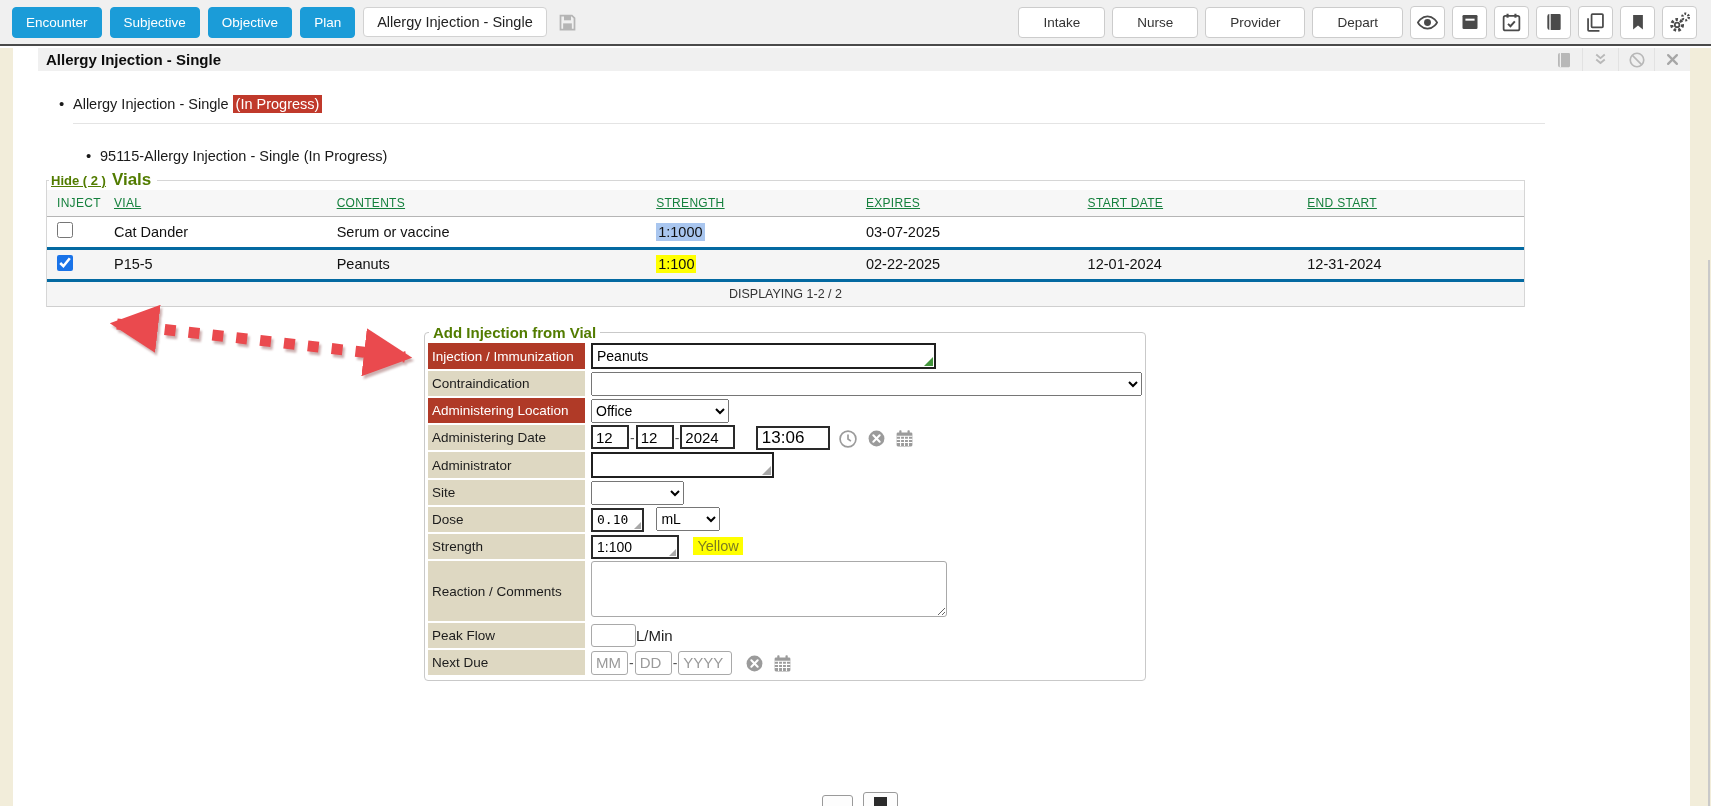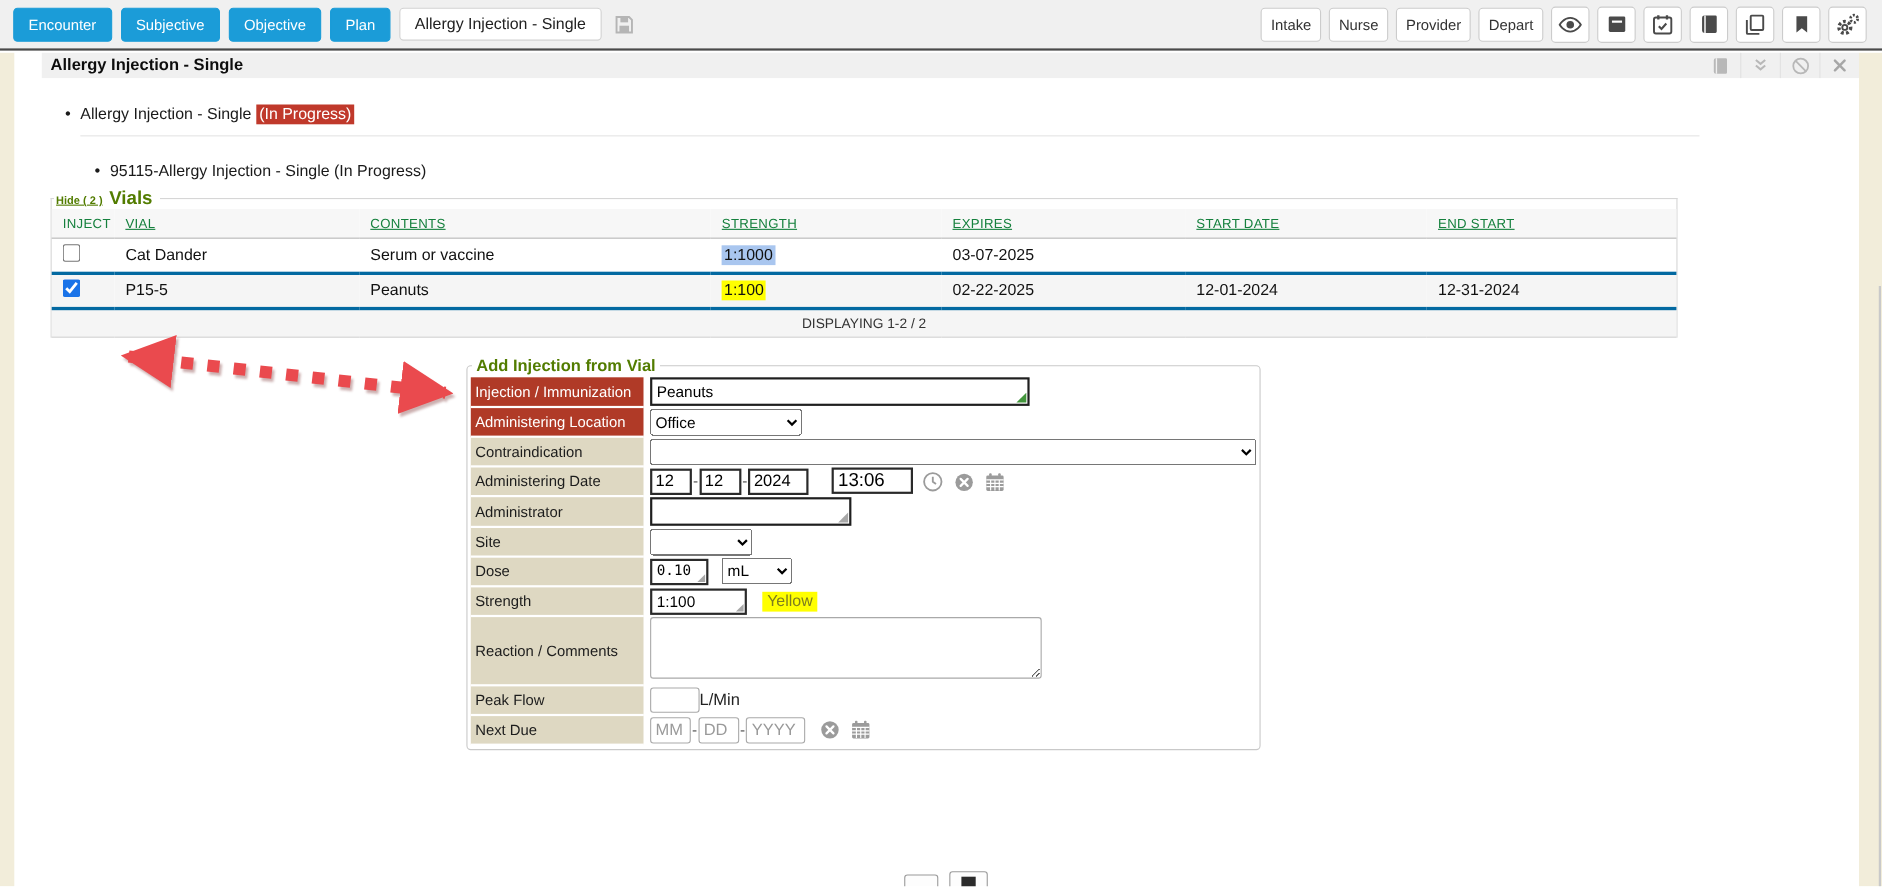--- a/index.html
+++ b/index.html
@@ -19,21 +19,21 @@
     font:13.5px "Liberation Sans",sans-serif; padding:7px 13px; cursor:pointer;
   }
   .form-selector {
     background:#fff; border:1px solid #d2d2d2; border-radius:4px; color:#222;
     font:14.5px "Liberation Sans",sans-serif; padding:6px 13px; min-width:168px;
   }
   .save-ic { color:#b5b5b5; display:flex; align-items:center; margin-left:2px; }
   .tb-right { margin-left:auto; display:flex; align-items:center; gap:7px; }
   .btn-white {
     background:#fff; border:1px solid #ccc; border-radius:4px; color:#333;
-    font:13.5px "Liberation Sans",sans-serif; padding:7px 8px; cursor:pointer;
+    font:13.5px "Liberation Sans",sans-serif; padding:7px 24px; cursor:pointer;
   }
   .btn-icon {
     background:#fff; border:1px solid #ccc; border-radius:4px; width:35px; height:33px;
     display:flex; align-items:center; justify-content:center; color:#4a4a4a; cursor:pointer;
   }
   
   .strip { position:absolute; top:48px; height:758px; background:#f2edda; }
   .strip-l { left:0; width:13px; }
   .strip-r { left:1690px; width:21px; }
   .scroll-line { position:absolute; right:1px; top:212px; width:2px; height:546px; background:#c9c9c9; }
@@ -52,21 +52,21 @@
   .li { position:absolute; font-size:14.5px; color:#1a1a1a; }
   .li::before { content:"\2022"; position:absolute; left:-14px; top:-1px; font-size:15px; }
   .badge { background:#c0392b; color:#fff; padding:1px 3px; }
   .hrule { position:absolute; left:73px; top:123px; width:1472px; height:1px; background:#e4e4e4; }
   
   .vials-fs {
     position:absolute; left:46px; top:170px; width:1479px;
     border:1px solid #d6d6d6; border-bottom:none; padding:0;
   }
   .vials-fs > legend { margin-left:2px; padding:0 6px 0 2px; font-size:17px; font-weight:bold; color:#527c00; }
-  .hide-link { font-size:10px; font-weight:bold; color:#527c00; text-decoration:underline; cursor:pointer; margin-right:6px; }
+  .hide-link { font-size:13px; font-weight:bold; color:#527c00; text-decoration:underline; cursor:pointer; margin-right:6px; }
   table.vials { width:100%; border-collapse:collapse; }
   table.vials th {
     height:26px; text-align:left; padding-left:10px; font-size:12px; font-weight:normal;
     color:#15803d; background:#f7f7f7; border-bottom:1px solid #b5b5b5; letter-spacing:.3px; cursor:pointer;
   }
   table.vials th.sort { text-decoration:underline; }
   table.vials td { height:32px; padding-left:10px; font-size:14.5px; color:#111; border-bottom:3px solid #0369a1; }
   tr.vrow-alt td { background:#f5f5f5; }
   tr.vfoot td {
     height:26px; background:#f5f5f5; text-align:center; font-size:12.5px; color:#333;
@@ -301,29 +301,29 @@
           <tr>
         <td class="flr" style="height:27px">Injection / Immunization</td>
         <td class="fv">
           <span class="iw">
             <input class="in-big" value="Peanuts" style="">
             <span class="grip"></span>
           </span>
         </td>
       </tr>
       <tr>
+        <td class="fl" style="height:27px">Contraindication</td>
+        <td class="fv">
+          <select class="sel" style="width:551px"><option></option></select>
+        </td>
+      </tr>
+      <tr>
         <td class="flr" style="height:27px">Administering Location</td>
         <td class="fv">
           <select class="sel" style="width:138px"><option>Office</option></select>
-        </td>
-      </tr>
-      <tr>
-        <td class="fl" style="height:27px">Contraindication</td>
-        <td class="fv">
-          <select class="sel" style="width:551px"><option></option></select>
         </td>
       </tr>
       <tr>
         <td class="fl" style="height:27px">Administering Date</td>
         <td class="fv">
           <input class="in-date" value="12" style=""><span class="dash">-</span><input class="in-date" value="12" style=""><span class="dash">-</span><input class="in-year" value="2024" style="">
           <input class="in-time" value="13:06" style="">
           <span class="icon-gray">
             <svg viewBox="0 0 24 24" width="20" height="20" fill="none" stroke="currentColor" stroke-width="2">
                   <circle cx="12" cy="12" r="9.5"></circle>

